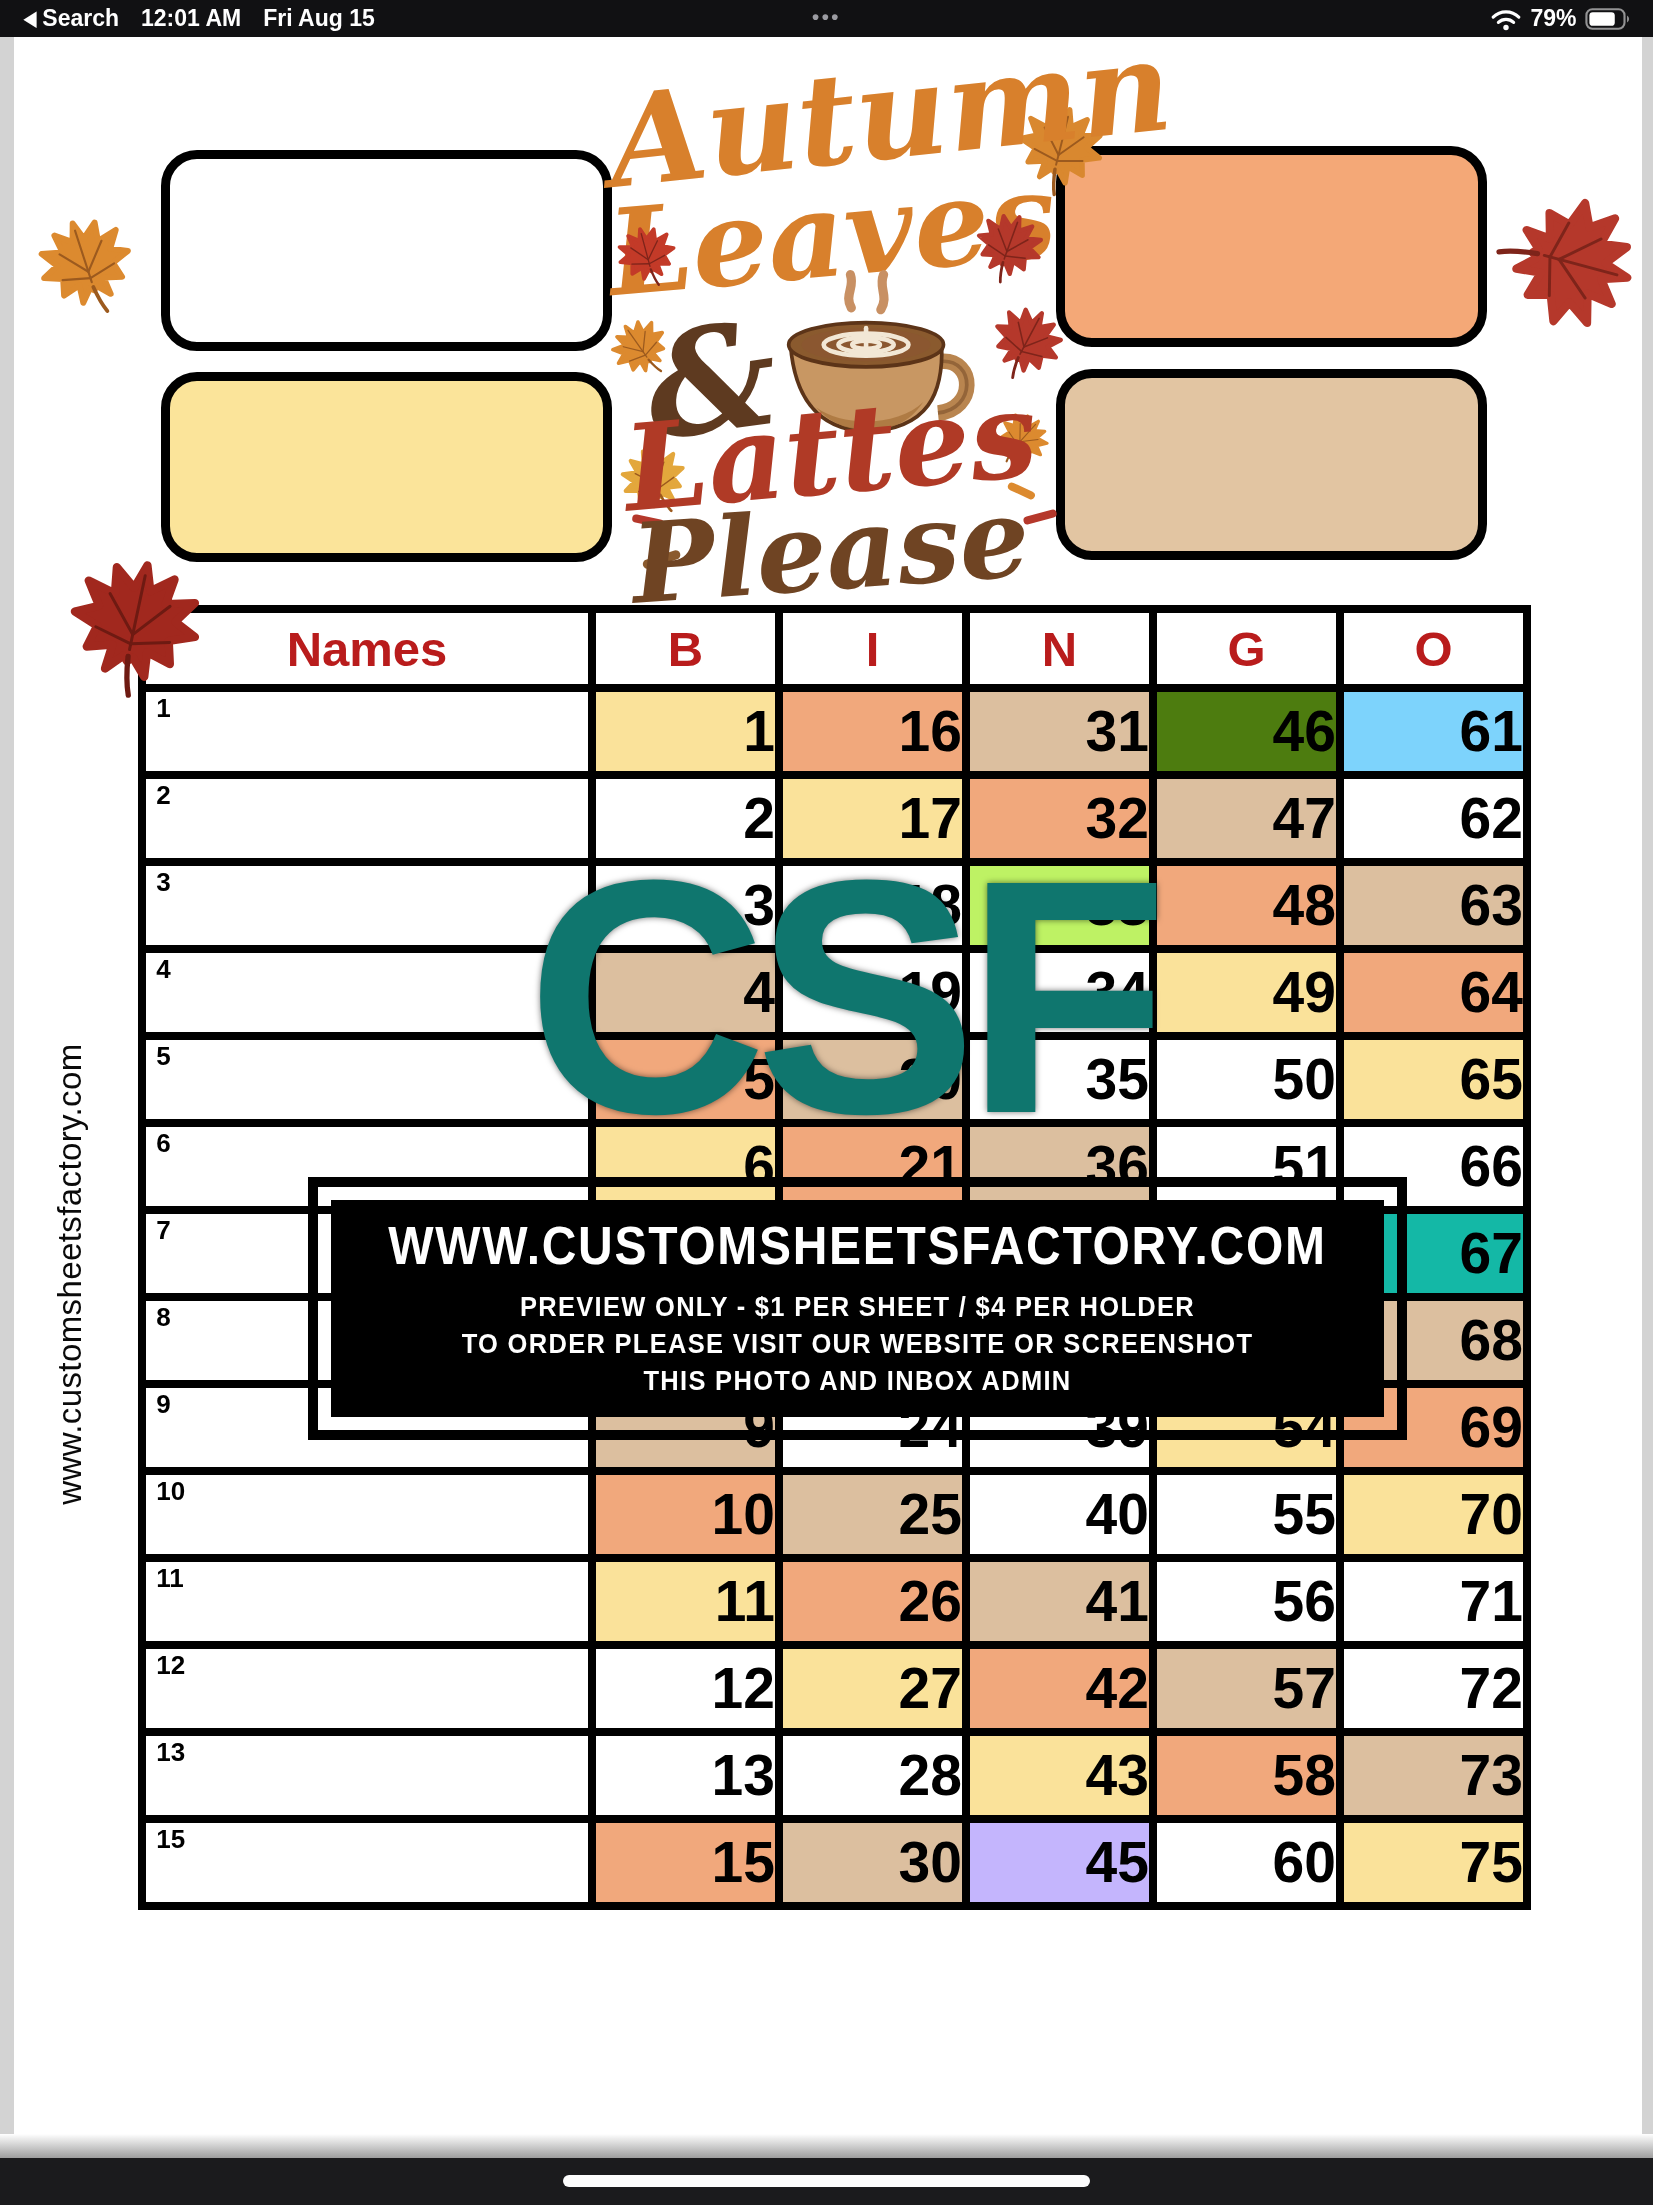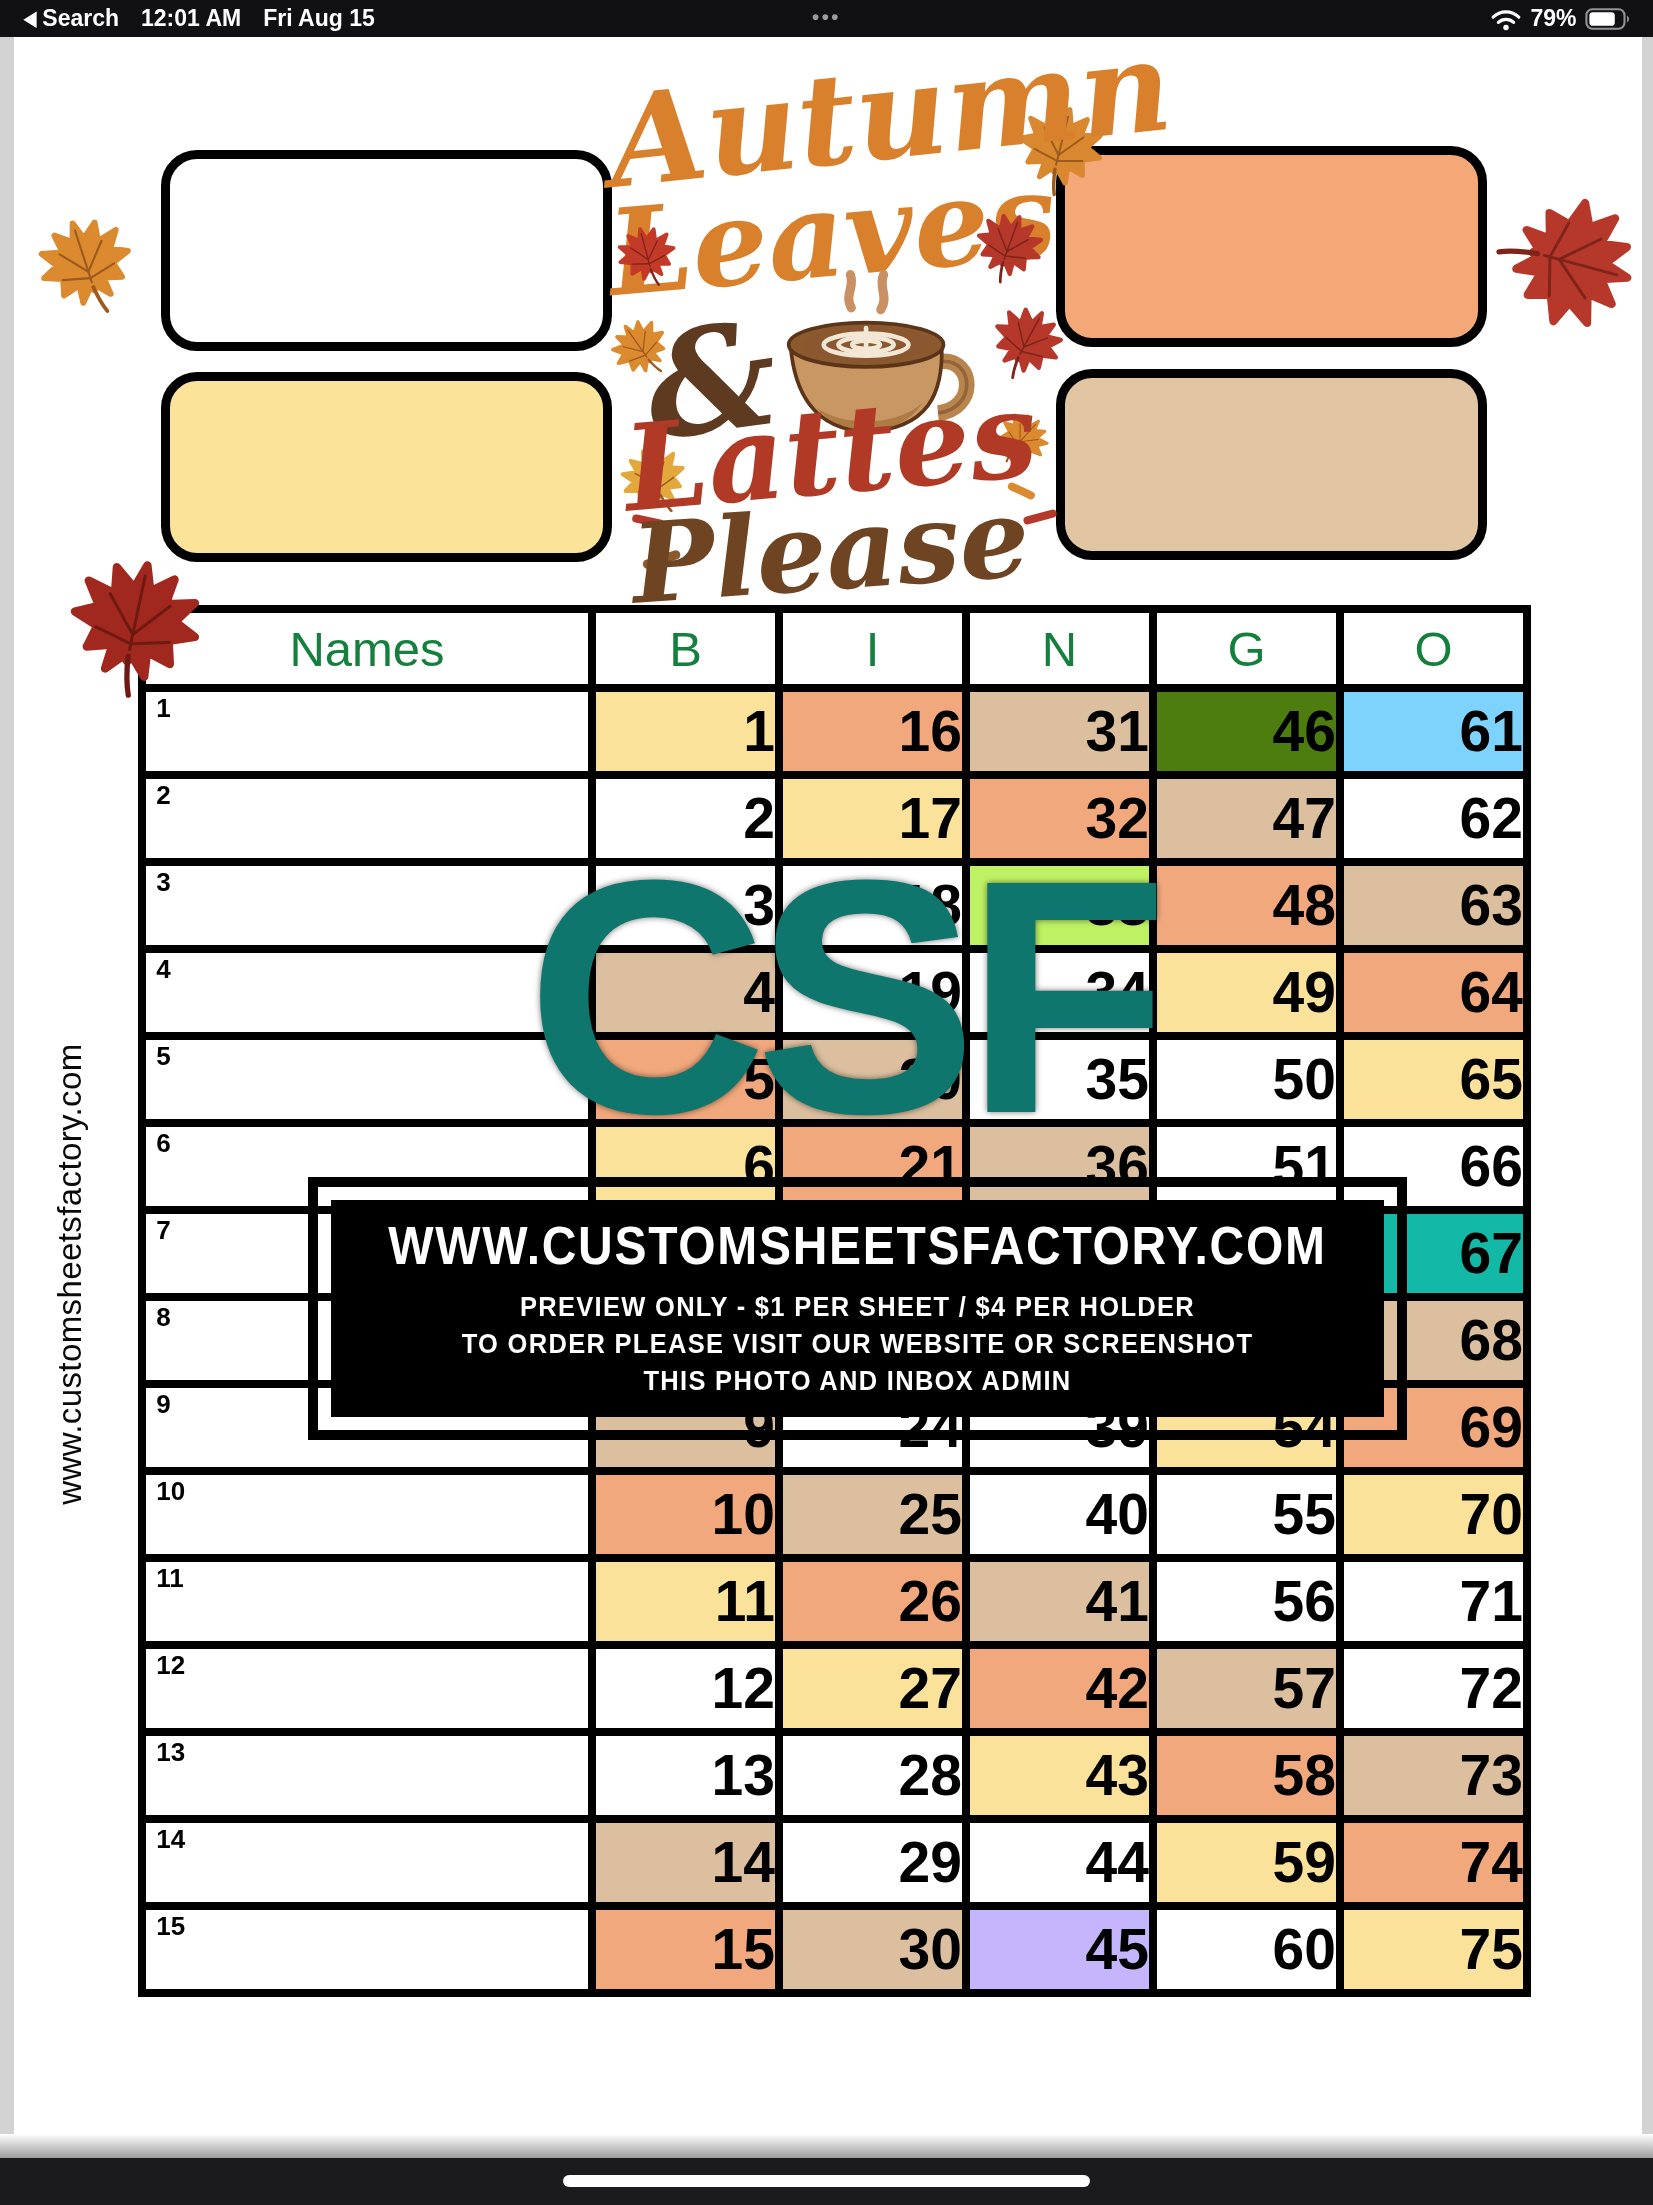--- a/index.html
+++ b/index.html
@@ -33,21 +33,21 @@
 
   
   .logo{left:608px;top:54px;width:445px;height:544px;z-index:5;}
   .logo-word{position:absolute;left:0;width:100%;text-align:center;
              font-family:"DejaVu Serif",serif;font-style:italic;font-weight:bold;line-height:1;}
   .spark{position:absolute;border-radius:5.1px;}
 
   
   table.bingo{position:absolute;left:138px;top:605px;border-collapse:collapse;table-layout:fixed;z-index:10;background:#fff;}
   table.bingo td, table.bingo th{border:8.5px solid #000;padding:0;}
-  th.hdr{height:71px;font-size:49px;font-weight:normal;text-align:center;background:#fff;color:#15803d;
+  th.hdr{height:71px;font-size:49px;font-weight:bold;text-align:center;background:#fff;color:#b91c1c;
          font-family:"Liberation Sans",sans-serif;}
   td.name-cell{background:#fff;vertical-align:top;}
   .row-label{display:block;padding:3.4px 0 0 10.2px;font-size:26px;font-weight:bold;color:#000;line-height:1;}
   td.num-cell{height:79px;font-size:57px;font-weight:bold;color:#000;text-align:right;
               padding-right:12px;vertical-align:middle;line-height:1;}
 
   
   .csf{left:493px;top:831px;width:697px;text-align:center;z-index:20;
        font-size:333px;font-weight:900;letter-spacing:-12px;color:#0f766e;line-height:1;
        text-shadow:0 0 6px rgba(0,0,0,.55);}
@@ -320,30 +320,20 @@
           <span class="row-label">13</span>
         </td>
         <td class="num-cell" style="background: rgb(255, 255, 255);">13</td>
         <td class="num-cell" style="background: rgb(255, 255, 255);">28</td>
         <td class="num-cell" style="background: rgb(250, 226, 154);">43</td>
         <td class="num-cell" style="background: rgb(241, 168, 124);">58</td>
         <td class="num-cell" style="background: rgb(220, 191, 159);">73</td>
       </tr>
       <tr>
         <td class="name-cell">
-          <span class="row-label">14</span>
-        </td>
-        <td class="num-cell" style="background: rgb(220, 191, 159);">14</td>
-        <td class="num-cell" style="background: rgb(255, 255, 255);">29</td>
-        <td class="num-cell" style="background: rgb(255, 255, 255);">44</td>
-        <td class="num-cell" style="background: rgb(250, 226, 154);">59</td>
-        <td class="num-cell" style="background: rgb(241, 168, 124);">74</td>
-      </tr>
-      <tr>
-        <td class="name-cell">
           <span class="row-label">15</span>
         </td>
         <td class="num-cell" style="background: rgb(241, 168, 124);">15</td>
         <td class="num-cell" style="background: rgb(220, 191, 159);">30</td>
         <td class="num-cell" style="background: #c4b5fd; text-align: right;">45</td>
         <td class="num-cell" style="background: rgb(255, 255, 255);">60</td>
         <td class="num-cell" style="background: rgb(250, 226, 154);">75</td>
       </tr>
     </tbody>
 </table>

